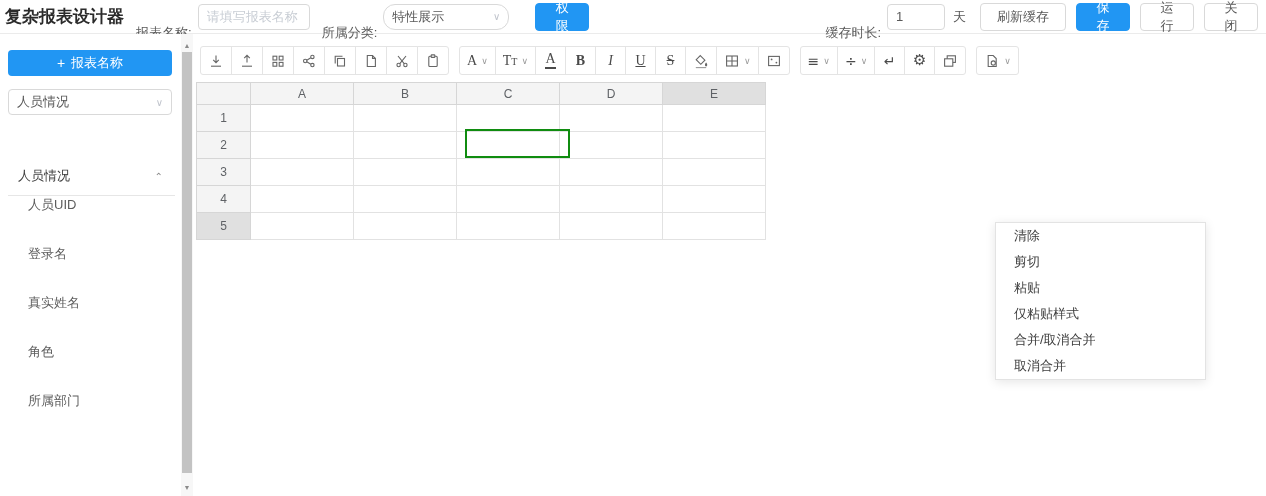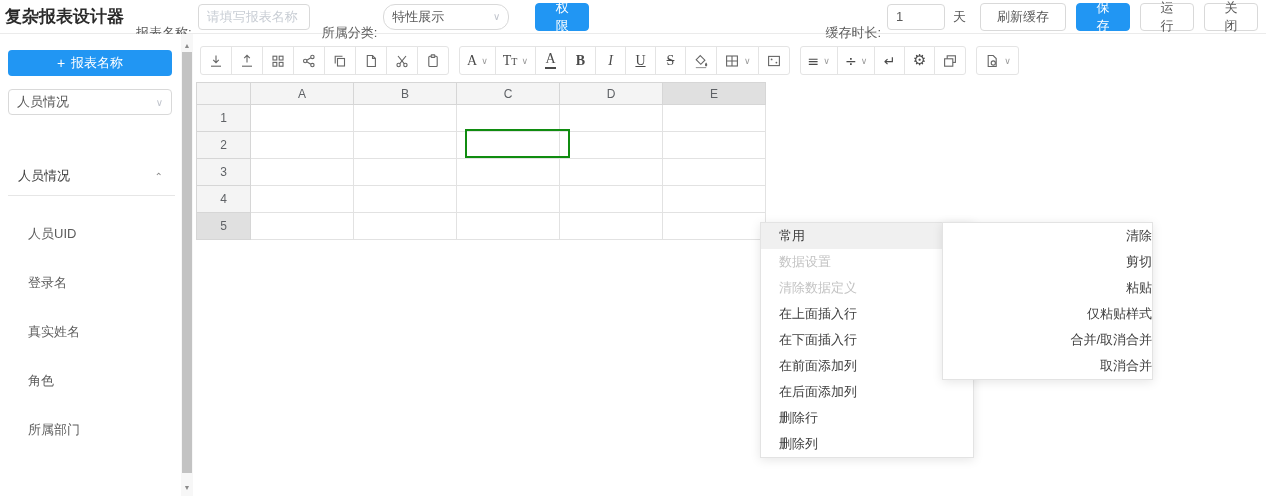--- a/index.html
+++ b/index.html
@@ -40,21 +40,21 @@
   .ds-select .chev { position:absolute; right:8px; color:#c0c4cc; font-size:10px; }
   .search-box { position:absolute; left:8px; top:91px; width:164px; height:26px; }
   .search-box input { width:100%; height:100%; border:1px solid #d9d9d9; border-radius:4px; padding:0 26px 0 8px;
     font-size:13px; color:#595959; outline:none; }
   .search-box input::placeholder { color:#c8cdd4; }
   .search-box .mag { position:absolute; right:8px; top:5px; color:#b8bcc2; }
   .tree-header { position:absolute; left:18px; top:132px; width:145px; height:20px; display:flex;
     align-items:center; justify-content:space-between; font-size:13px; color:#404040; cursor:pointer; }
   .tree-header .caret-up { color:#8a8a8a; font-size:10px; }
   .tree-divider { position:absolute; left:8px; top:161px; width:167px; height:1px; background:#e6e6e6; }
-  .field-list { position:absolute; left:0; top:175px; width:163px; }
+  .field-list { position:absolute; left:0; top:146px; width:163px; }
   .field-item { height:49px; display:flex; align-items:center; padding-left:28px; font-size:13px; color:#5c5c5c; cursor:pointer; }
 
   
   .v-scrollbar { position:absolute; left:181px; top:34px; width:12px; height:462px; background:#f7f7f7; }
   .v-scrollbar .arrow { position:absolute; left:0; width:12px; height:12px; color:#8b8b8b; font-size:7px;
     display:flex; align-items:center; justify-content:center; cursor:pointer; }
   .v-scrollbar .arrow.up { top:5px; }
   .v-scrollbar .arrow.down { bottom:3px; }
   .v-scrollbar .thumb { position:absolute; left:1px; top:18px; width:10px; height:421px; background:#c3c3c3; cursor:pointer; }
 
@@ -80,21 +80,21 @@
     display:flex; align-items:center; justify-content:center; font-size:12px; color:#5f6266; cursor:pointer; }
   .g-head.sel, .g-rowhead.sel { background:#e0e0e0; }
   .g-cell { height:27px; background:#fff; border-right:1px solid #e2e2e2; border-bottom:1px solid #e2e2e2; cursor:cell; }
   .sel-box { position:absolute; left:465px; top:129px; width:105px; height:29px;
     border:2px solid var(--sel-green); pointer-events:none; }
 
   
   .ctx-menu { position:absolute; background:#fff; border:1px solid #e3e3e3;
     box-shadow:0 2px 10px rgba(0,0,0,.10); font-size:13px; color:#3c3c3c; z-index:20; }
   .ctx-main { left:760px; top:222px; width:214px; }
-  .ctx-sub { left:942px; top:222px; width:211px;text-align:right; }
+  .ctx-sub { left:995px; top:222px; width:211px; }
   .ctx-item { position:relative; height:26px; line-height:26px; padding-left:18px; cursor:pointer; white-space:nowrap; }
   .ctx-item.hl { background:#f0f0f0; }
   .ctx-item.disabled { color:#c3c3c3; cursor:default; }
   .ctx-item .sub-arrow { position:absolute; right:12px; top:0; font-size:8px; color:#555; }
 </style>
 </head>
 <body>
 
 <div class="canvas">
 
@@ -365,31 +365,20 @@
       <div class="g-cell"></div>
       <div class="g-rowhead sel">5</div>
       <div class="g-cell"></div>
       <div class="g-cell"></div>
       <div class="g-cell"></div>
       <div class="g-cell"></div>
       <div class="g-cell"></div>
     </div>
   <div class="sel-box"></div>
 
-  <div class="ctx-menu ctx-main" id="ctx-main">
-      <div class="ctx-item hl">常用<span class="sub-arrow">▶</span></div>
-      <div class="ctx-item disabled">数据设置</div>
-      <div class="ctx-item disabled">清除数据定义</div>
-      <div class="ctx-item">在上面插入行</div>
-      <div class="ctx-item">在下面插入行</div>
-      <div class="ctx-item">在前面添加列</div>
-      <div class="ctx-item">在后面添加列</div>
-      <div class="ctx-item">删除行</div>
-      <div class="ctx-item">删除列</div>
-    </div>
 
   <div class="ctx-menu ctx-sub" id="ctx-sub">
       <div class="ctx-item">清除</div>
       <div class="ctx-item">剪切</div>
       <div class="ctx-item">粘贴</div>
       <div class="ctx-item">仅粘贴样式</div>
       <div class="ctx-item">合并/取消合并</div>
       <div class="ctx-item">取消合并</div>
     </div>
 

